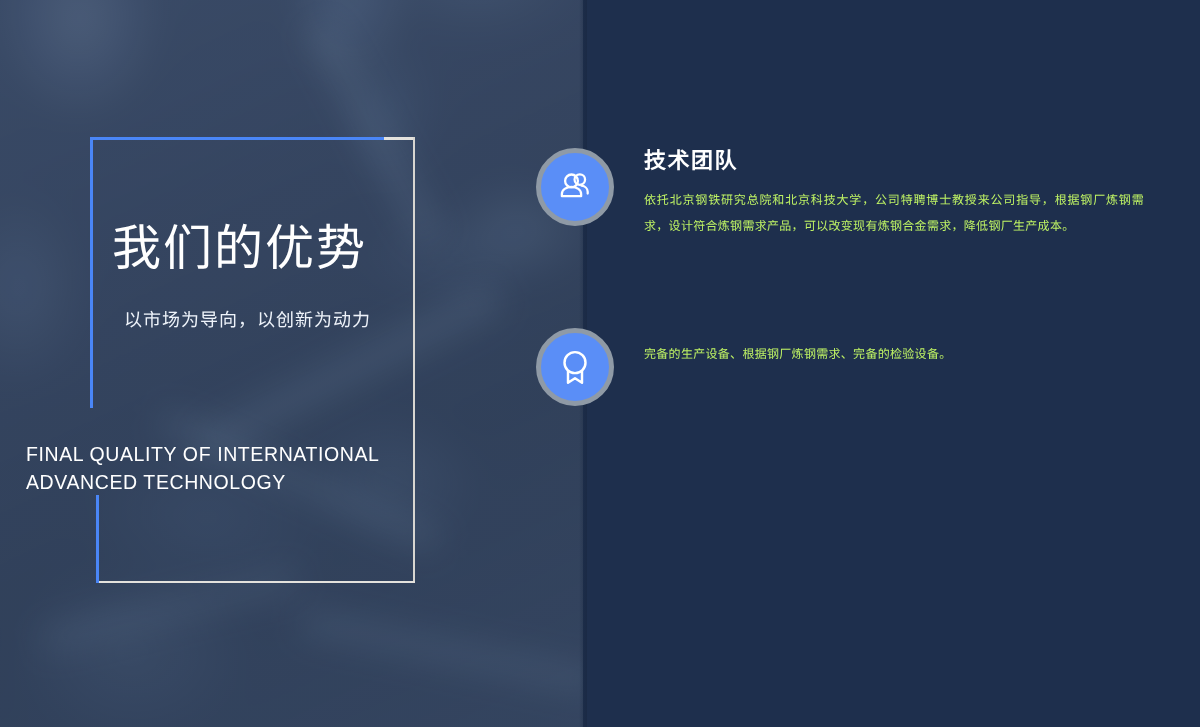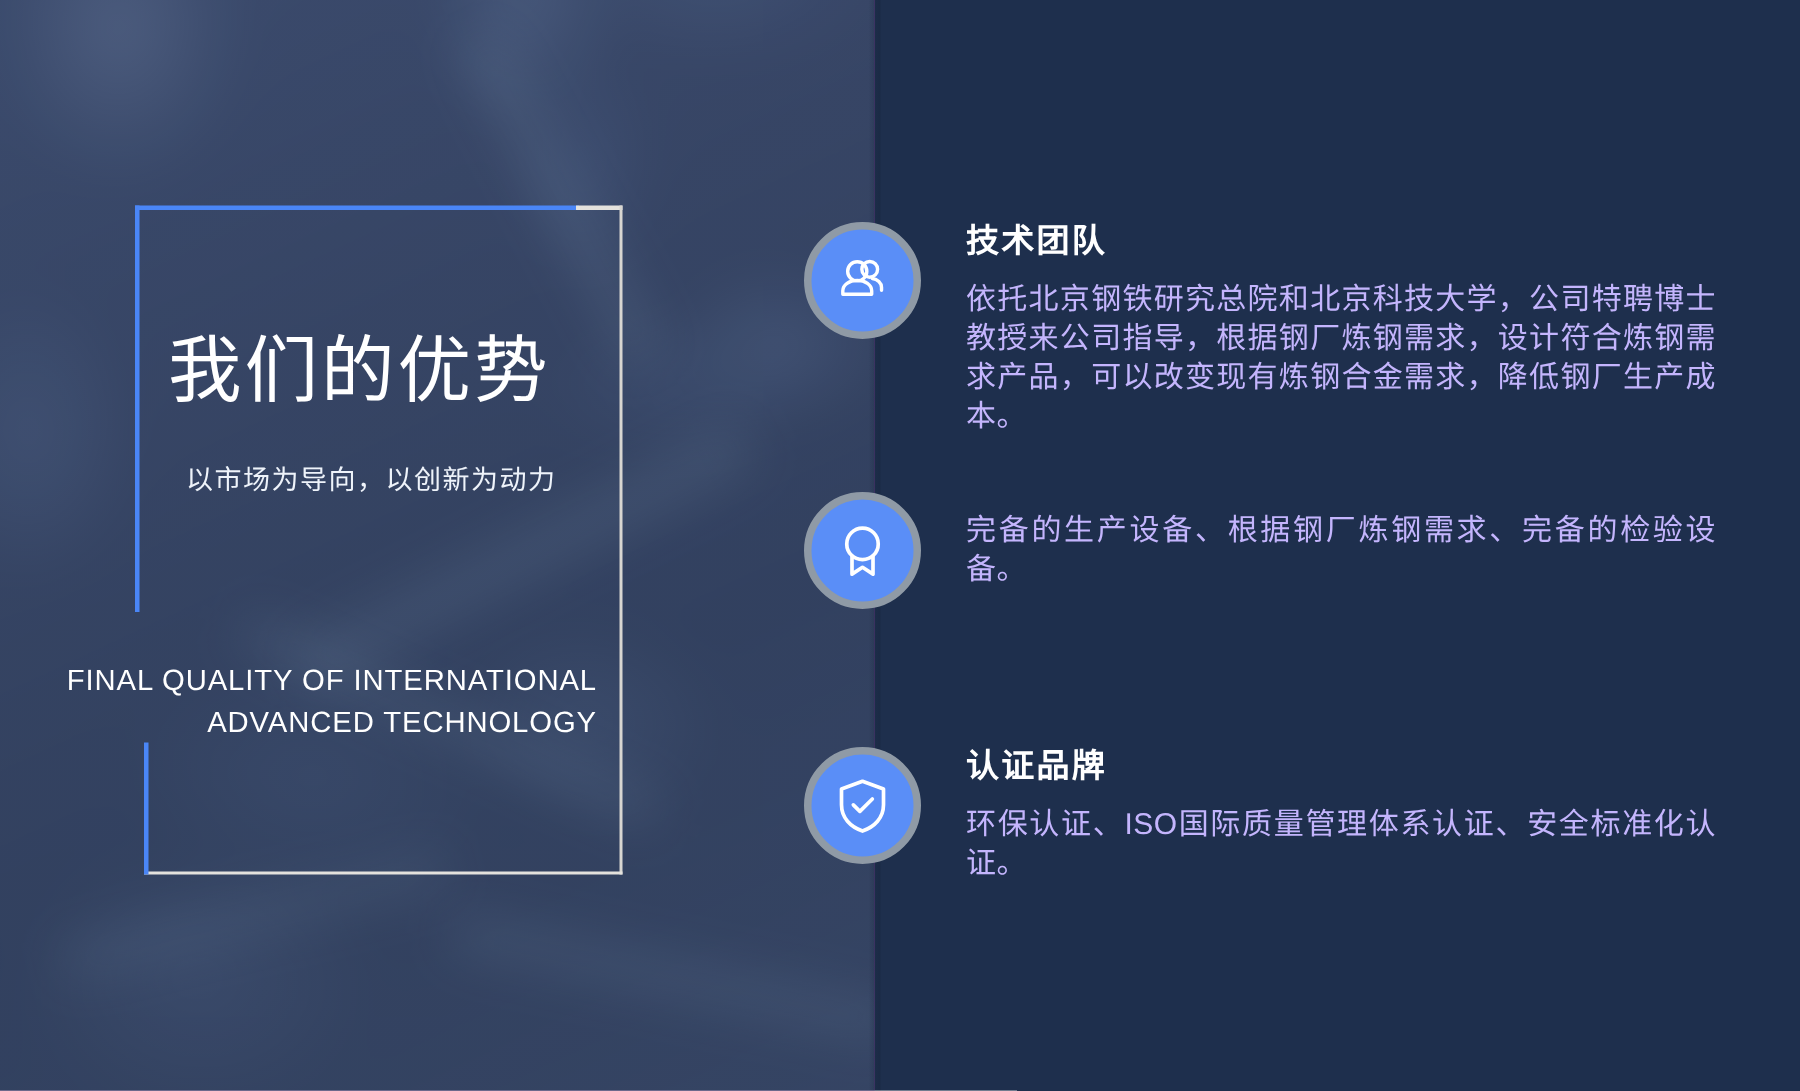--- a/index.html
+++ b/index.html
@@ -20,21 +20,21 @@
     overflow: hidden;
   }
 
   
   .left-panel {
     position: absolute;
     left: 0; top: 0;
     width: 583px;
     height: 727px;
     overflow: hidden;
-    background: #a21caf;
+    background: #7f1d1d;
   }
 
   
   .bg-photo {
     position: absolute;
     left: -40px; top: -40px;
     width: 680px; height: 810px;
     filter: blur(14px);
     opacity: .95;
     background:
@@ -81,21 +81,21 @@
     font-size: 49px; font-weight: 400; color: #ffffff;
     letter-spacing: 2px; line-height: 1; white-space: nowrap;
   }
   .left-sub {
     position: absolute; left: 124px; top: 303px;
     font-size: 18px; color: #eef3fa; line-height: 35px;
     letter-spacing: 1px; white-space: nowrap; text-align: right;
   }
   .left-en {
     position: absolute; left: 26px; top: 440px;
-    width: 372px; text-align: right;
+    width: 372px; text-align: left;
     font-size: 19.5px; color: #ffffff; line-height: 28px;
     letter-spacing: .6px;
   }
 
   
   .seam {
     position: absolute; left: 579px; top: 0;
     width: 8px; height: 727px;
     background: linear-gradient(90deg, rgba(25,40,64,.0), rgba(24,38,62,.55));
   }
@@ -117,22 +117,22 @@
   }
   .f-icon svg { width: 42px; height: 42px; display: block; }
 
   .f-body { margin-left: 61px; width: 500px; }
   .f-title {
     font-size: 22px; font-weight: 700; color: #ffffff;
     letter-spacing: 1.5px; line-height: 1.2;
   }
   .f-desc {
     margin-top: 13px;
-    font-size: 20px; color: #c4b5fd; line-height: 26px;
-    letter-spacing: .3px; text-align: justify;
+    font-size: 12px; color: #bef264; line-height: 26px;
+    letter-spacing: .3px; text-align: justify; font-family: Liberation Serif, serif;
   }
 </style>
 </head>
 <body>
 
 <div class="stage">
 
   <div class="left-panel">
     <div class="bg-photo"></div>
     <div class="bg-streak s1"></div>
@@ -187,27 +187,15 @@
         <svg viewBox="0 0 48 48" fill="none" stroke="#ffffff" stroke-width="2.8" stroke-linecap="round" stroke-linejoin="round">
           <circle cx="24" cy="19" r="12"></circle>
           <path d="M16 28.5V42l8-5.2 8 5.2V28.5"></path>
         </svg>
       </div>
       <div class="f-body">
         <div class="f-desc">完备的生产设备、根据钢厂炼钢需求、完备的检验设备。</div>
       </div>
     </div>
 
-    <div class="feature f3">
-      <div class="f-icon">
-        <svg viewBox="0 0 48 48" fill="none" stroke="#ffffff" stroke-width="2.8" stroke-linecap="round" stroke-linejoin="round">
-          <path d="M24 5.5 40 11.5v12c0 10-6.8 16.8-16 20-9.2-3.2-16-10-16-20v-12z"></path>
-          <path d="M17 23.5l5 5 9.5-9.5"></path>
-        </svg>
-      </div>
-      <div class="f-body">
-        <div class="f-title">认证品牌</div>
-        <div class="f-desc">环保认证、ISO国际质量管理体系认证、安全标准化认证。</div>
-      </div>
-    </div>
 
   </div>
 </div>
 
 </body></html>

